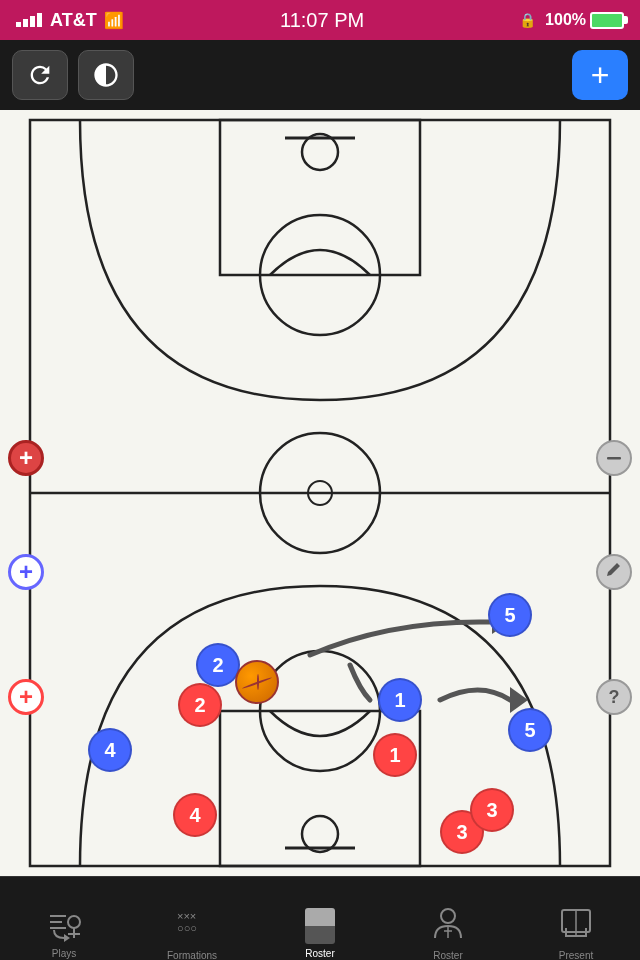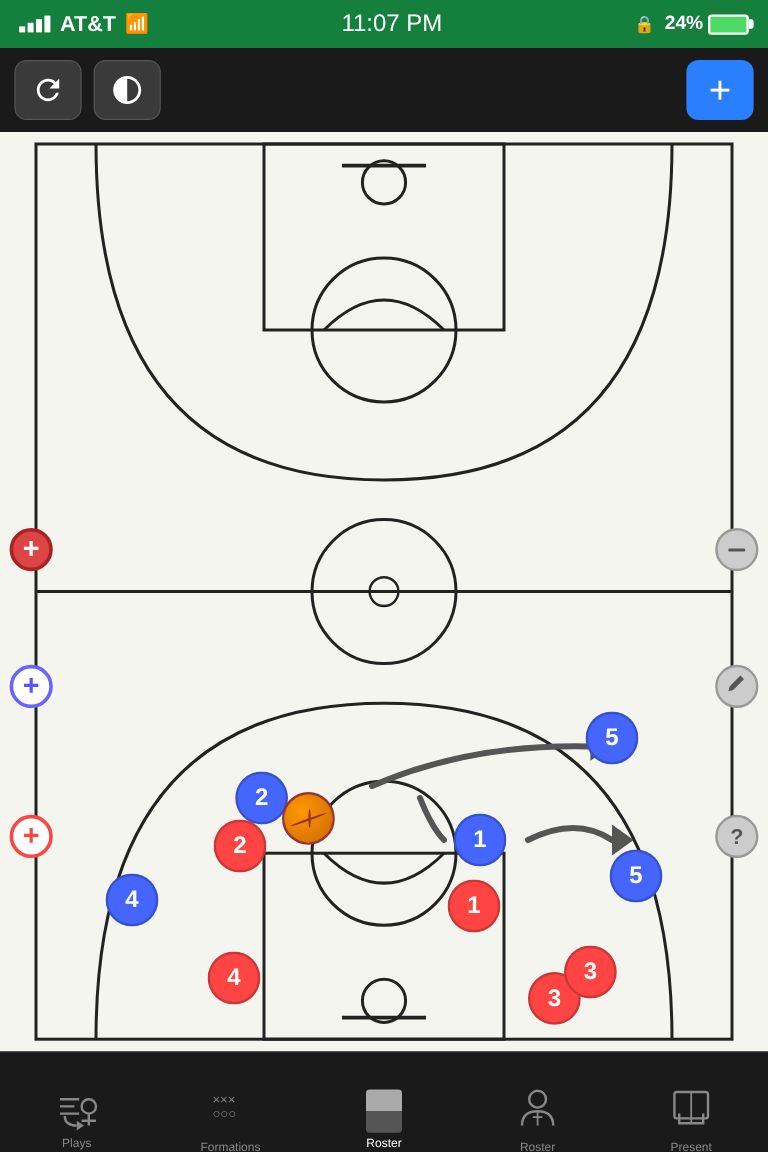--- a/index.html
+++ b/index.html
@@ -9,21 +9,21 @@
       background: #000;
       font-family: -apple-system, Helvetica, Arial, sans-serif;
       overflow: hidden;
       position: relative;
     }
 
     
     #status-bar {
       width: 640px;
       height: 40px;
-      background: #15803d;
+      background: #be185d;
       display: flex;
       align-items: center;
       justify-content: space-between;
       padding: 12px 16px;
       color: #fff;
       font-size: 18px;
       font-weight: bold;
     }
     .status-left { display: flex; align-items: center; gap: 8px; }
     .status-right { display: flex; align-items: center; gap: 8px; }
@@ -223,21 +223,21 @@
       <div class="signal-bar bar3"></div>
       <div class="signal-bar bar4"></div>
     </div>
     <span>AT&amp;T</span>
     <span class="wifi-icon">📶</span>
   </div>
   <div style="font-size:20px;font-weight:normal;color:#fff;">11:07 PM</div>
   <div class="status-right">
     <span style="font-size:14px;">🔒</span>
     <div class="battery-container">
-      <span style="color:#fff;font-size:16px;">24%</span>
+      <span style="color:#fff;font-size:16px;">100%</span>
       <div class="battery-box"></div>
     </div>
   </div>
 </div>
 
 <div id="toolbar">
   <div class="toolbar-btn">
     <svg viewBox="0 0 24 24">
       <path d="M17.65 6.35A7.958 7.958 0 0012 4c-4.42 0-7.99 3.58-7.99 8s3.57 8 7.99 8c3.73 0 6.84-2.55 7.73-6h-2.08A5.99 5.99 0 0112 18c-3.31 0-6-2.69-6-6s2.69-6 6-6c1.66 0 3.14.69 4.22 1.78L13 11h7V4l-2.35 2.35z"></path>
     </svg>

